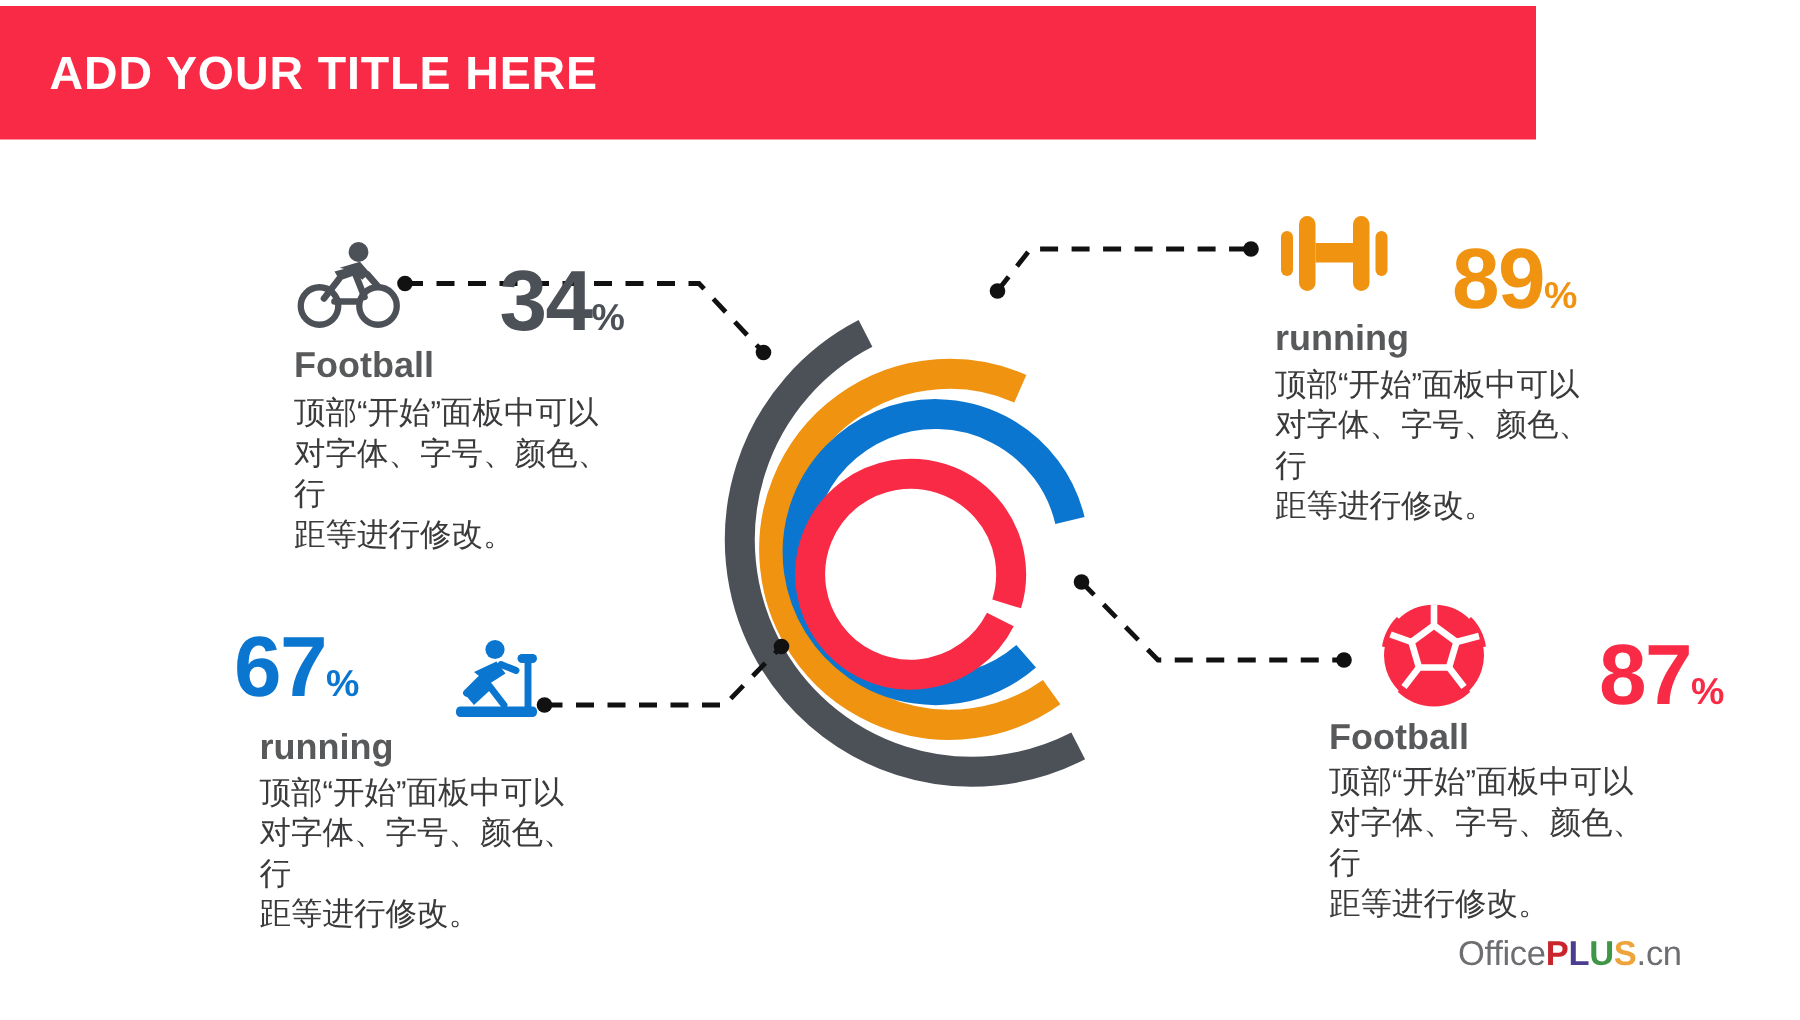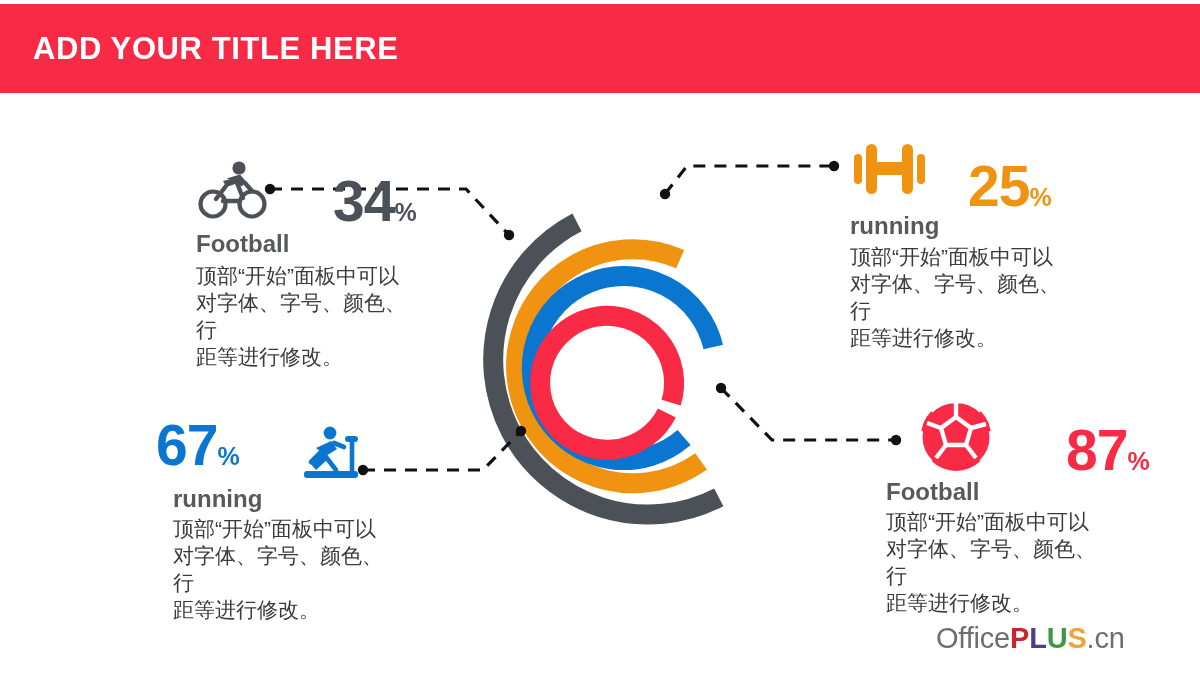--- a/index.html
+++ b/index.html
@@ -13,21 +13,21 @@
     font-family: "Liberation Sans", sans-serif;
     overflow: hidden;
     position: relative;
   }
 
   
   .title-bar {
     position: absolute;
     left: 0;
     top: 4px;
-    width: 1200px;
+    width: 1024px;
     height: 89px;
     background: #f92a45;
     box-sizing: border-box;
   }
   .title-text {
     position: absolute;
     left: 33px;
     top: 25px;
     font-size: 31px;
     font-weight: bold;
@@ -120,23 +120,23 @@
   
   #quad-br { left: 886px; top: 398px; }
   #quad-br .icon-box { left: 32px;  top: 0px; }
   #quad-br .pct      { left: 132px; top: 24px;  color: #f92a45; margin-left: 48px; }
   #quad-br .cat-label{ left: 0px;   top: 80px; }
   #quad-br .body-text{ left: 0px;   top: 110px; }
 
   
   .logo {
     position: absolute;
-    left: 936px;
+    left: 972px;
     top: 622px;
-    font-size: 29px;
+    font-size: 23px;
     letter-spacing: -0.2px;
     white-space: nowrap;
   }
   .logo span { font-weight: normal; }
   .logo .lg-office { color: #6d6e71; }
   .logo .lg-p { color: #c9252c; font-weight: bold; }
   .logo .lg-l { color: #4b3d8f; font-weight: bold; }
   .logo .lg-u { color: #3f9647; font-weight: bold; }
   .logo .lg-s { color: #efa33b; font-weight: bold; }
   .logo .lg-cn { color: #6d6e71; }
@@ -228,21 +228,21 @@
         <g fill="#ef9311">
           <rect x="4" y="14" width="8" height="30" rx="4"></rect>
           <rect x="16" y="4" width="11" height="50" rx="5.5"></rect>
           <rect x="52" y="4" width="11" height="50" rx="5.5"></rect>
           <rect x="67" y="14" width="8" height="30" rx="4"></rect>
           <rect x="27" y="22" width="25" height="13"></rect>
         </g>
       </svg>
     </div>
     <div class="pct">
-      <span>25</span><span class="sym">%</span>
+      <span>89</span><span class="sym">%</span>
     </div>
     <div class="cat-label">running</div>
   </div>
   <div class="body-text">
     <div>顶部“开始”面板中可以</div>
     <div>对字体、字号、颜色、行</div>
     <div>距等进行修改。</div>
   </div>
 </div>
 

